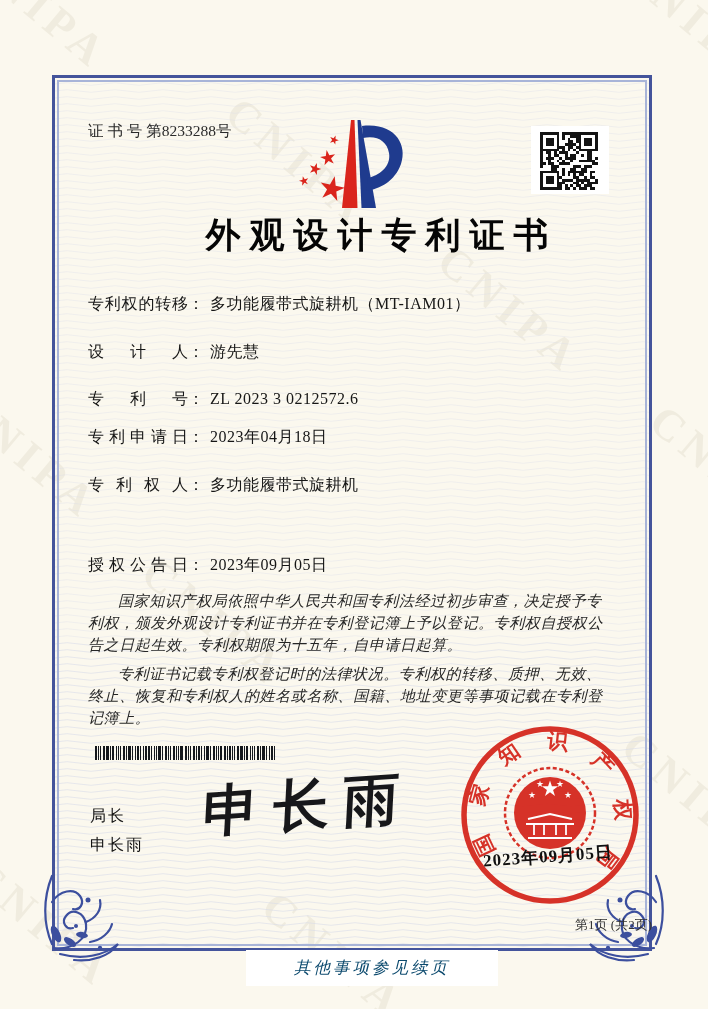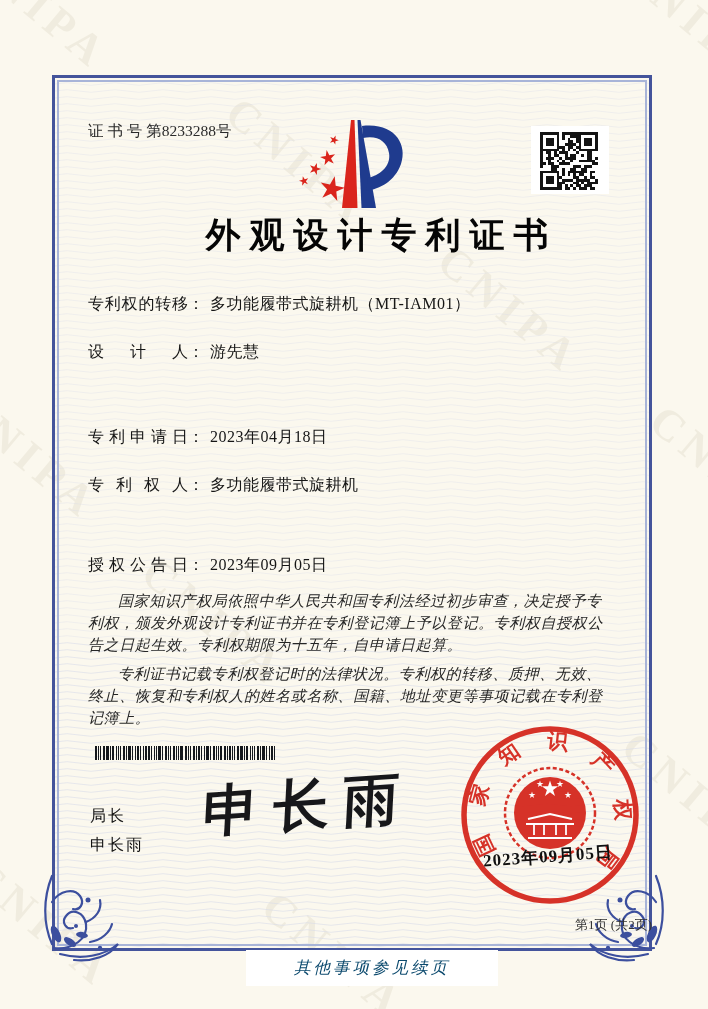--- a/index.html
+++ b/index.html
@@ -735,20 +735,23 @@
     </div>
 
   <div class="title">外观设计专利证书</div>
 
   <div class="frow" style="top:294px">
     <span class="flabel">专利权的转移</span><span class="fcolon">：</span><span class="fvalue">多功能履带式旋耕机（MT-IAM01）</span>
   </div>
   <div class="frow" style="top:342px">
     <span class="flabel">设计人</span><span class="fcolon">：</span><span class="fvalue">游先慧</span>
   </div>
+  <div class="frow" style="top:389px">
+    <span class="flabel">专利号</span><span class="fcolon">：</span><span class="fvalue">ZL 2023 3 0212572.6</span>
+  </div>
   <div class="frow" style="top:427px">
     <span class="flabel">专利申请日</span><span class="fcolon">：</span><span class="fvalue">2023年04月18日</span>
   </div>
   <div class="frow" style="top:475px">
     <span class="flabel">专利权人</span><span class="fcolon">：</span><span class="fvalue">多功能履带式旋耕机</span>
   </div>
   <div class="frow" style="top:555px">
     <span class="flabel">授权公告日</span><span class="fcolon">：</span><span class="fvalue">2023年09月05日</span>
   </div>
 

